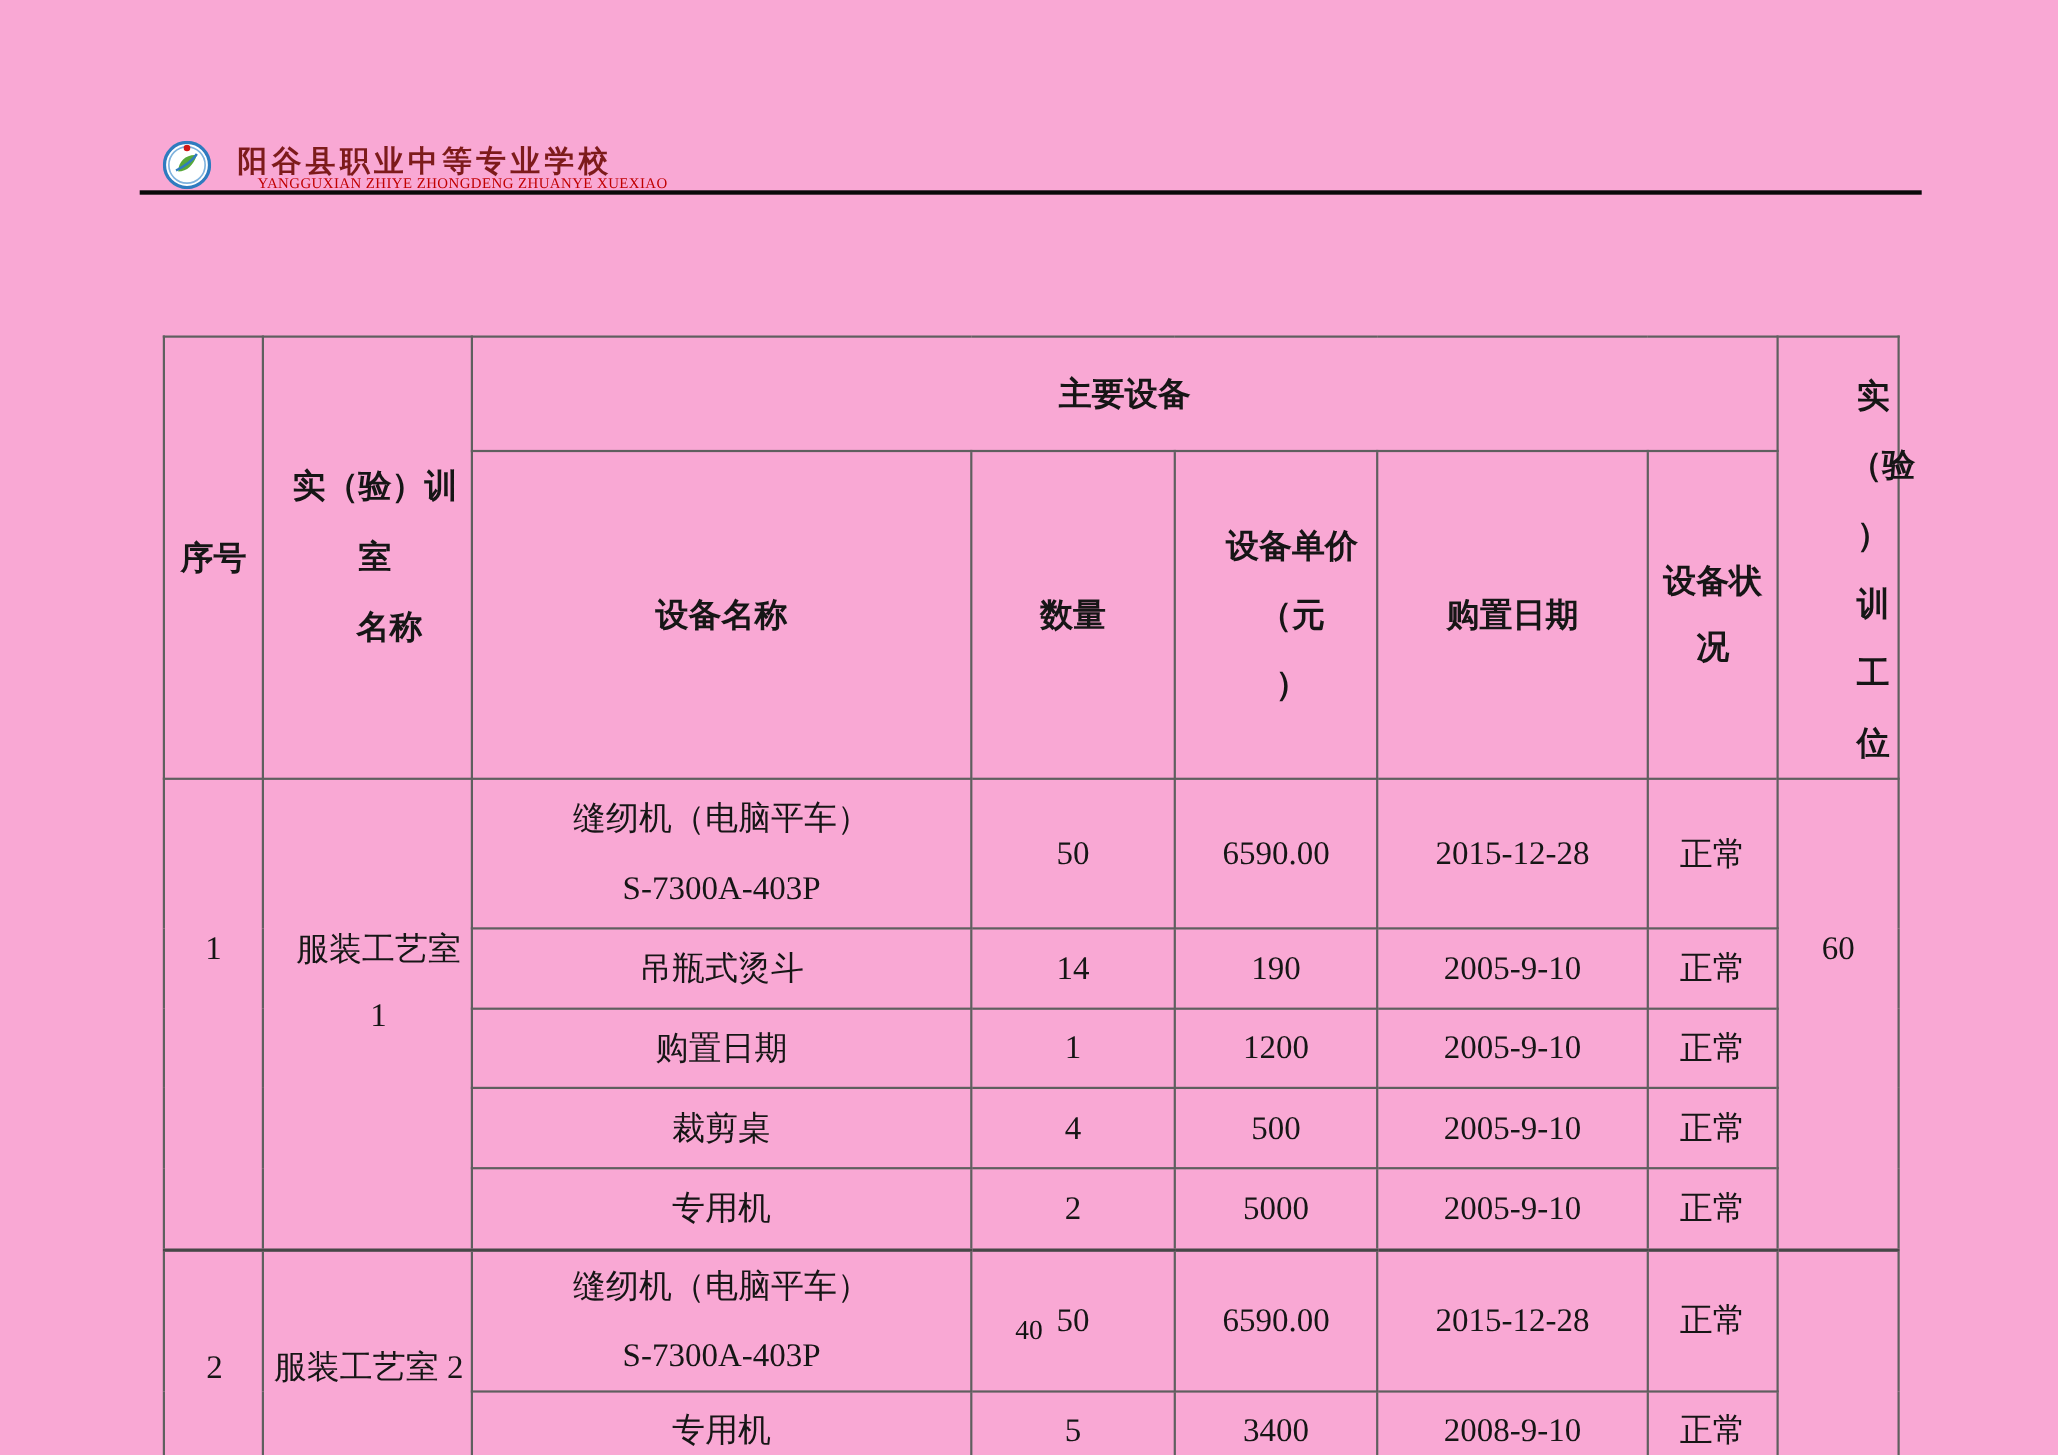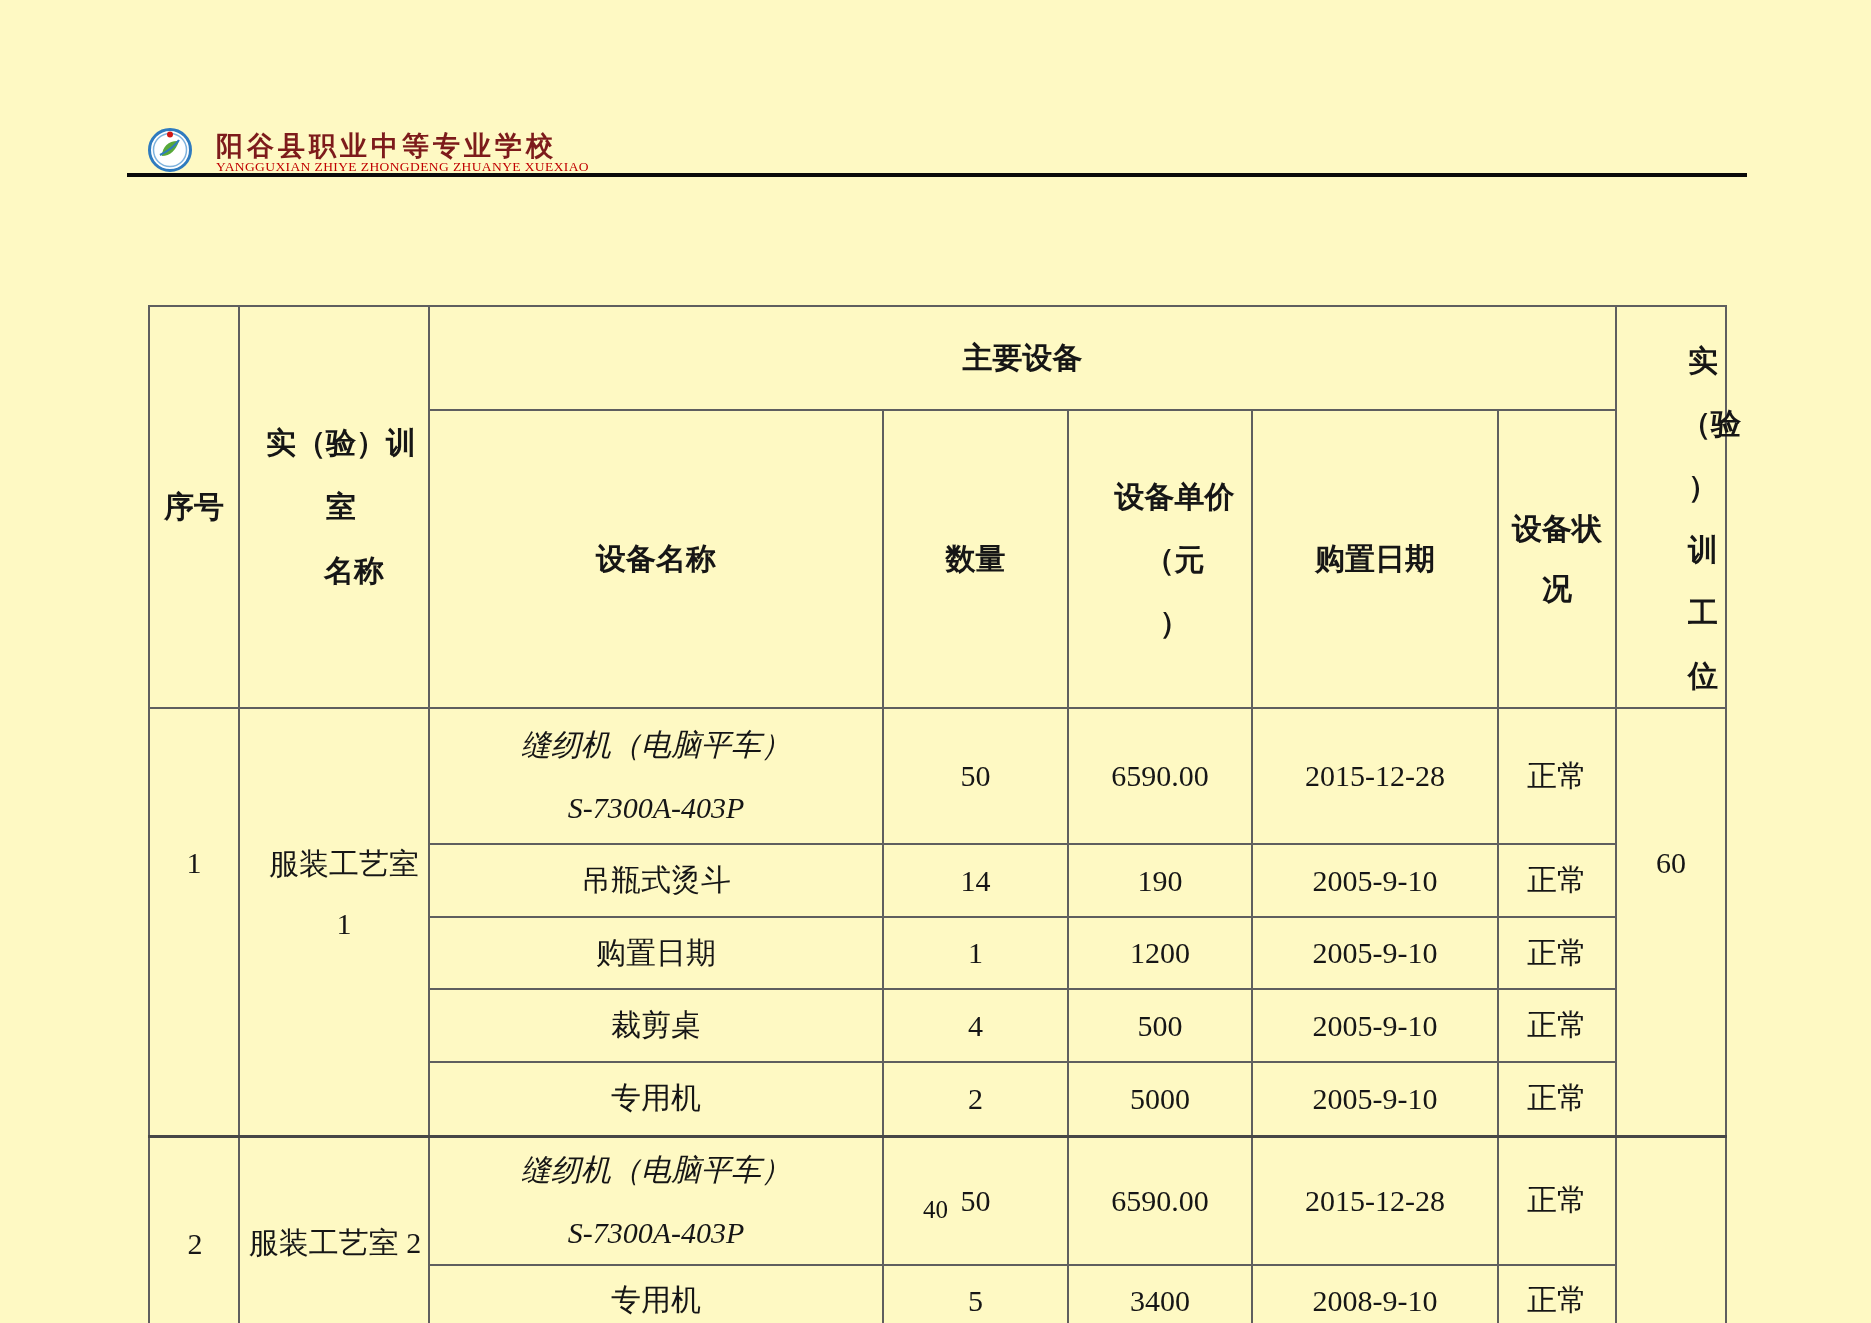--- a/index.html
+++ b/index.html
@@ -1,48 +1,48 @@
 <!DOCTYPE html>
 <html><head>
 <meta charset="utf-8">
 <style>
   * { margin:0; padding:0; box-sizing:border-box; }
   html,body { background:#ffffff; }
   .page {
-    position:relative; width:1871px; height:1323px; background:#fef9c3;
+    position:relative; width:1871px; height:1323px; background:#f9a8d4;
     font-family:"Liberation Serif","DejaVu Serif",serif; color:#111;
     overflow:hidden;
   }
   
   .logo-wrap { position:absolute; left:146px; top:126px; width:620px; height:52px; }
   .logo-badge { position:absolute; left:2px; top:2px; width:44px; height:44px; }
   .school-zh {
     position:absolute; left:70px; top:2px; font-size:27px; font-weight:bold;
     color:#7d1b1b; letter-spacing:4px; white-space:nowrap;
   }
   .school-en {
-    position:absolute; left:70px; top:33px; font-size:13.5px; color:#c00000;
+    position:absolute; left:88px; top:33px; font-size:13.5px; color:#c00000;
     letter-spacing:0.4px; white-space:nowrap;
   }
   .head-rule { position:absolute; left:127px; top:173px; width:1620px; height:4px; background:#0a0a0a; }
   .doc-heading {
     position:absolute; left:122px; top:158px; font-size:34px; font-weight:bold;
     color:#000; letter-spacing:1px; white-space:nowrap;
   }
   
   table.equip {
     position:absolute; left:148px; top:305px; width:1577px;
     border-collapse:collapse; table-layout:fixed;
   }
   table.equip td {
     border:2px solid #5f5f5f; text-align:center; vertical-align:middle;
     font-size:30px; color:#161616; overflow:visible;
   }
   td.hcell { font-weight:bold; font-size:31px; }
-  .lh { line-height:63px;font-style:italic; }
+  .lh { line-height:63px; }
   
   td.room-header { text-align:left; padding-left:14px; }
   td.room-header div { line-height:64px; }
   td.room-header div:nth-child(3) { padding-left:26px; }
   td.price-header { text-align:left; padding-left:29px; }
   td.price-header div { line-height:63px; }
   td.status-header div { line-height:60px; }
   td.ws-header { text-align:left; padding-left:16px; padding-top:22px; }
   td.ws-header div { line-height:63px;margin-left:48px; }
   

